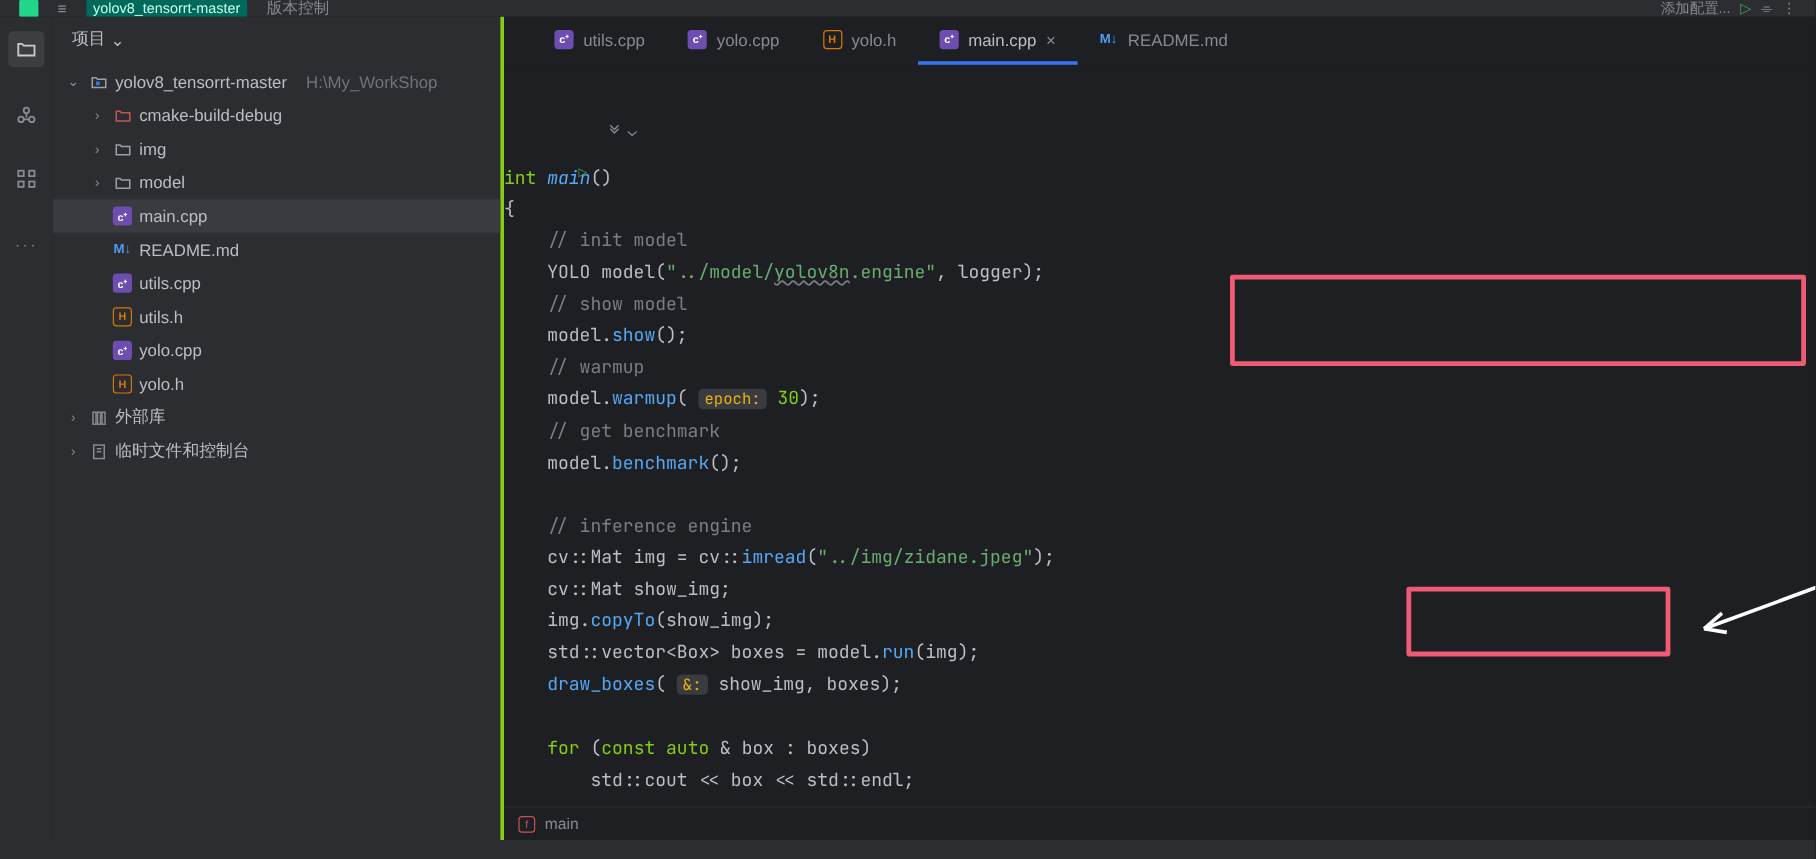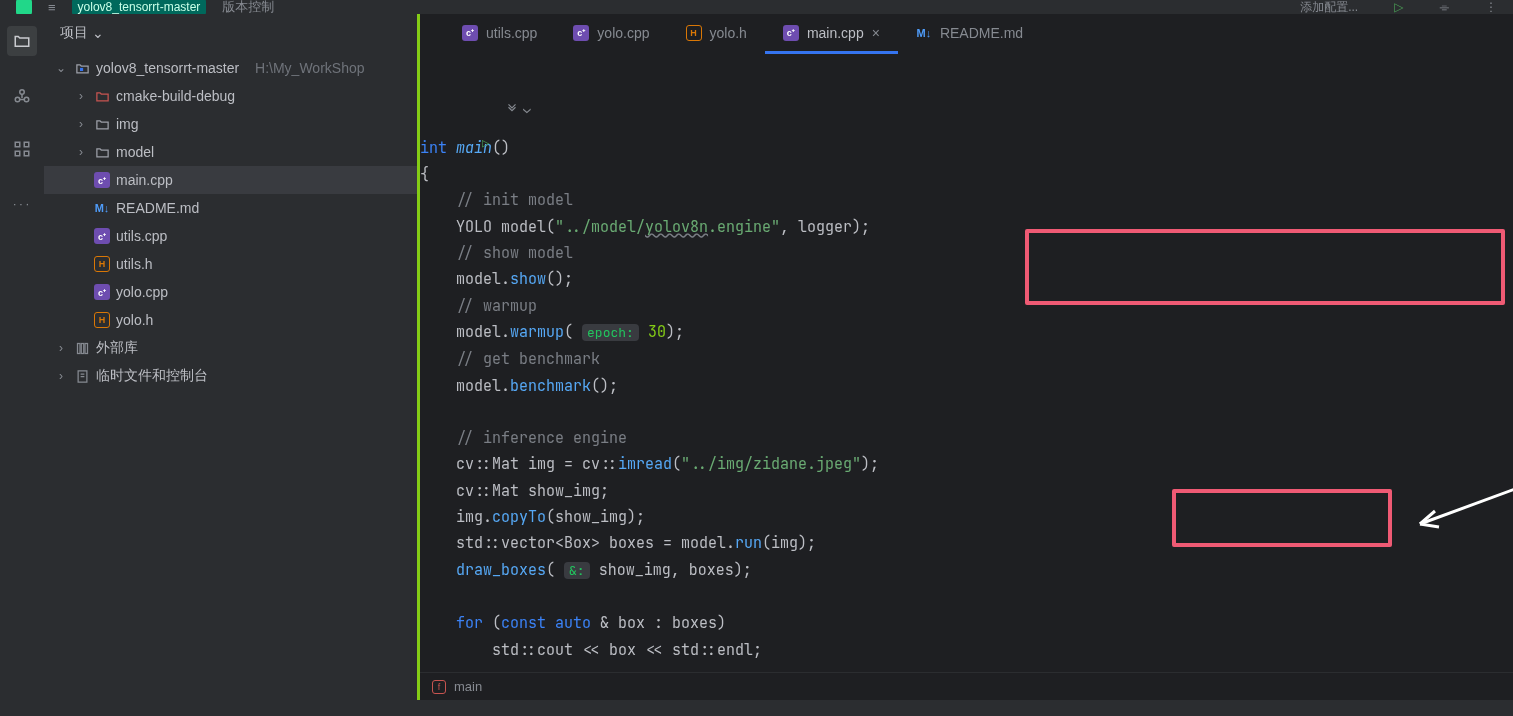--- a/index.html
+++ b/index.html
@@ -19,21 +19,21 @@
     .top-bar {
       height: 14px;
       background: #2b2d30;
       display: flex;
       align-items: center;
       justify-content: space-between;
       padding: 0 16px;
       overflow: hidden;
     }
     .top-left { display: flex; align-items: center; gap: 16px; color: #868a91; font-size: 13px; }
-    .top-right { display: flex; align-items: center; gap: 36px; color: #868a91; font-size: 12px; }
+    .top-right { display: flex; align-items: center; gap: 8px; color: #868a91; font-size: 12px; }
     .app-logo { width: 16px; height: 16px; background: #21d789; border-radius: 3px; }
     .proj-badge { background: #00695c; color: #c7ffe8; padding: 2px 6px; border-radius: 4px; font-size: 12px; }
     .play-icon { color: #499c54; }
     .bug-icon, .more-top { color: #868a91; }
 
     .main-area {
       flex: 1;
       display: flex;
       min-height: 0;
     }
@@ -196,29 +196,29 @@
       color: #499c54;
       font-size: 12px;
     }
     .code {
       flex: 1;
       padding-top: 2px;
       line-height: 26.3px;
       white-space: pre;
       color: #bcbec4;
     }
-    .kw { color: #3b82f6; }
+    .kw { color: #84cc16; }
     .fn { color: #57aaf7; font-style: italic;}
     .call { color: #56a8f5; }
     .str { color: #6aab73; }
     .cmt { color: #7a7e85; }
     .num { color: #84cc16; }
     .hint-inline {
       background: #393b40;
-      color: #22c55e;
+      color: #eab308;
       border-radius: 4px;
       padding: 0 5px;
       font-size: 13px;
     }
     .wavy { text-decoration: underline wavy #7a7e85; text-decoration-skip-ink: none;}
     
     .lens-bar {
       position: absolute;
       left: 85px;
       top: 46px;

